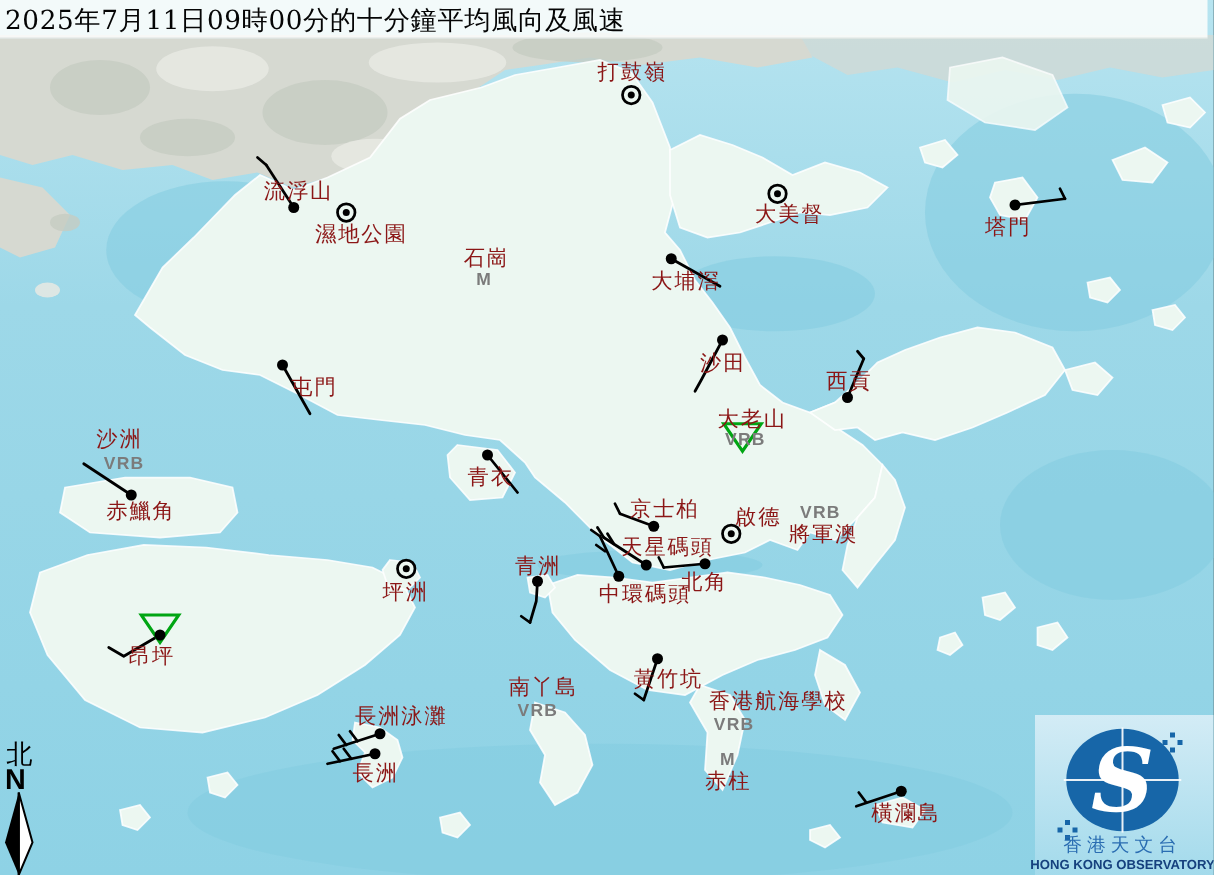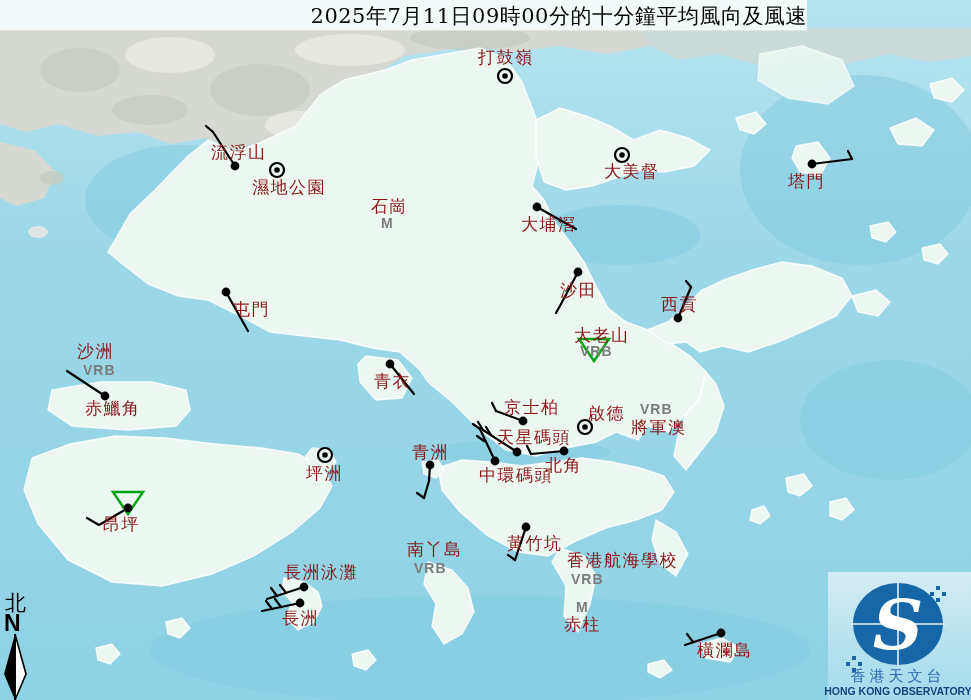--- a/index.html
+++ b/index.html
@@ -1,21 +1,21 @@
 <!DOCTYPE html>
 <html><head>
 <meta charset="utf-8">
 <style>
   html,body{margin:0;padding:0;background:#222;}
   #app{position:relative;width:971px;height:700px;overflow:hidden;
        font-family:"DejaVu Serif",serif;background:#9dd8e8;}
   #map-canvas{position:absolute;left:0;top:0;}
-  #title-band{position:absolute;left:0;top:0;width:807px;height:30px;
+  #title-band{position:absolute;left:0;top:0;width:966px;height:30px;
       background:rgba(252,253,252,0.87);z-index:6;
-      border-bottom:1px solid rgba(190,205,200,0.45);text-align:right;}
+      border-bottom:1px solid rgba(190,205,200,0.45);}
   #title-band span{display:block;padding:2px 0 0 4px;font-size:21px;color:#050505;
       font-family:"DejaVu Serif",serif;letter-spacing:0.5px;white-space:nowrap;}
   .st-label{font-family:"DejaVu Serif",serif;font-size:17px;fill:#8b1616;letter-spacing:1.5px;}
   .st-sub{font-family:"Liberation Sans",sans-serif;font-weight:bold;font-size:14px;fill:#7b7b7b;letter-spacing:1px;}
   .barb{stroke:#000;stroke-width:2.2;fill:none;stroke-linecap:round;stroke-linejoin:round;}
   .land{fill:#ecf7f1;stroke:#ffffff;stroke-width:1.4;stroke-opacity:0.85;}
   .urban{fill:#d6d9d1;stroke:none;}
   .urbdot{fill:#c6ccc2;opacity:0.8;}
   .urblight{fill:#e7e9e3;opacity:0.85;}
   .seadark{fill:#84cce0;opacity:0.55;}

